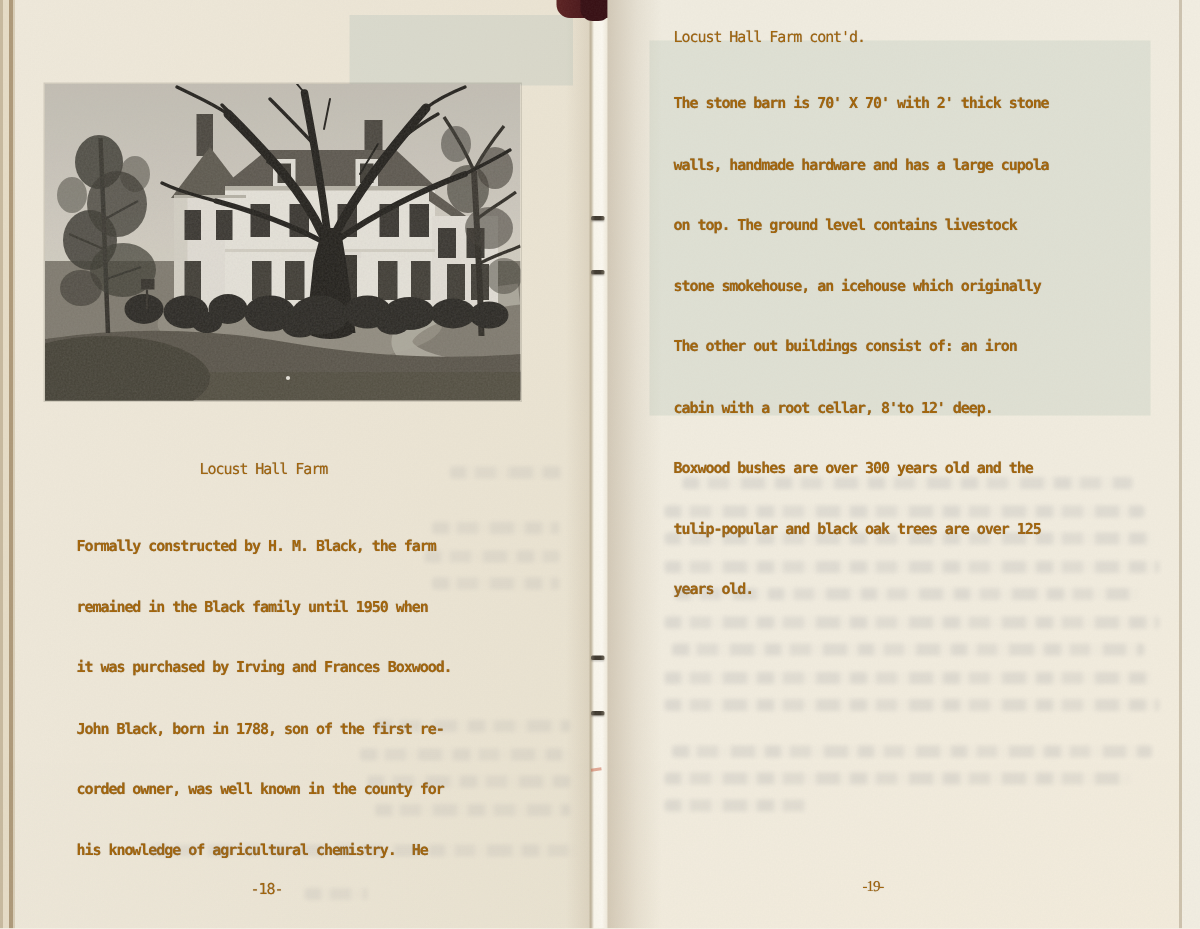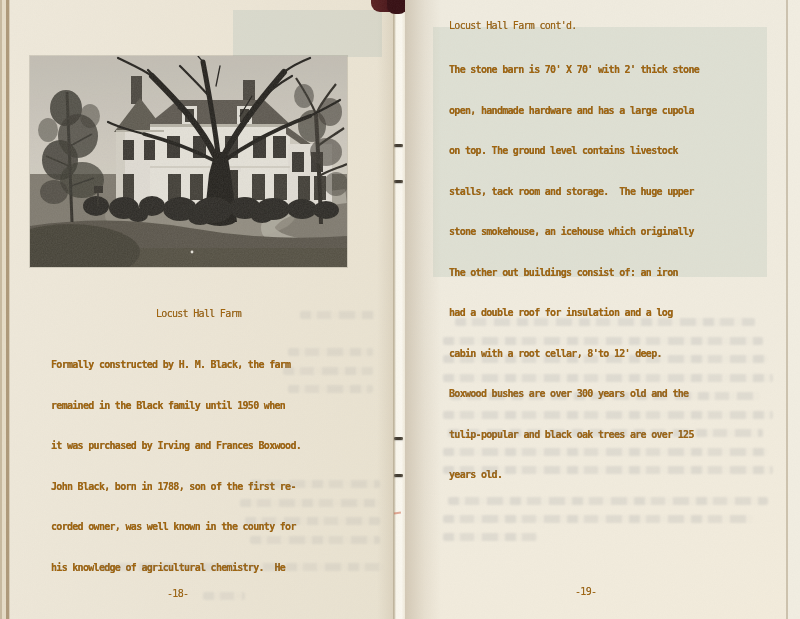--- a/index.html
+++ b/index.html
@@ -63,26 +63,26 @@
   .tint{position:absolute; pointer-events:none;}
   .tint-left{ left:233px; top:10px; width:149px; height:47px; background:rgba(160,180,175,.24);}
   .tint-right{ left:433px; top:27px; width:334px; height:250px; background:rgba(160,180,170,.22);}
   
   .tw{
     position:absolute; color:#a16207;
     font-size:10px; letter-spacing:-0.7px; white-space:pre;
     text-shadow:0 0 .5px rgba(56,52,45,.55);
   }
   .tw .line{height:18.5px; line-height:18.5px;font-weight:bold;}
-  .heading-left{left:133px; top:308px;margin-left:23px;}
+  .heading-left{left:133px; top:308px;}
   .body-left{left:51px; top:334px;}
   .pageno-left{left:167px; top:588px;}
   .heading-right{left:449px; top:20px;}
   .body-right{left:449px; top:39px;}
-  .pageno-right{left:575px; top:586px;}
+  .pageno-right{left:575px; top:586px;font-family:Liberation Serif, serif;}
   
   .ghost{
     position:absolute; height:8px; border-radius:2px;
     background:repeating-linear-gradient(90deg,
       rgba(110,115,128,.45) 0 11px, rgba(110,115,128,.06) 11px 17px,
       rgba(110,115,128,.38) 17px 31px, rgba(110,115,128,.05) 31px 39px,
       rgba(110,115,128,.42) 39px 55px, rgba(110,115,128,.06) 55px 62px);
     filter:blur(1.3px);
   }
   .ghost.r{opacity:.32;}
@@ -276,26 +276,24 @@
   <div class="page-right">
     <div class="page-right-shadow"></div>
     <div class="page-right-edgeline"></div>
     <div class="page-right-outer"></div>
   </div>
   <div class="tint tint-right"></div>
 
   <div class="tw heading-right">Locust Hall Farm cont'd.</div>
   <div class="tw body-right">
     <div class="line">The stone barn is 70' X 70' with 2' thick stone</div>
-    <div class="line">open, handmade hardware and has a large cupola</div>
+    <div class="line">walls, handmade hardware and has a large cupola</div>
     <div class="line">on top. The ground level contains livestock</div>
-    <div class="line">stalls, tack room and storage.  The huge upper</div>
     <div class="line">stone smokehouse, an icehouse which originally</div>
     <div class="line">The other out buildings consist of: an iron</div>
-    <div class="line">had a double roof for insulation and a log</div>
     <div class="line">cabin with a root cellar, 8'to 12' deep.</div>
     <div class="line">Boxwood bushes are over 300 years old and the</div>
     <div class="line">tulip-popular and black oak trees are over 125</div>
     <div class="line">years old.</div>
     
     
     
   </div>
   <div class="tw pageno-right">-19-</div>
 

